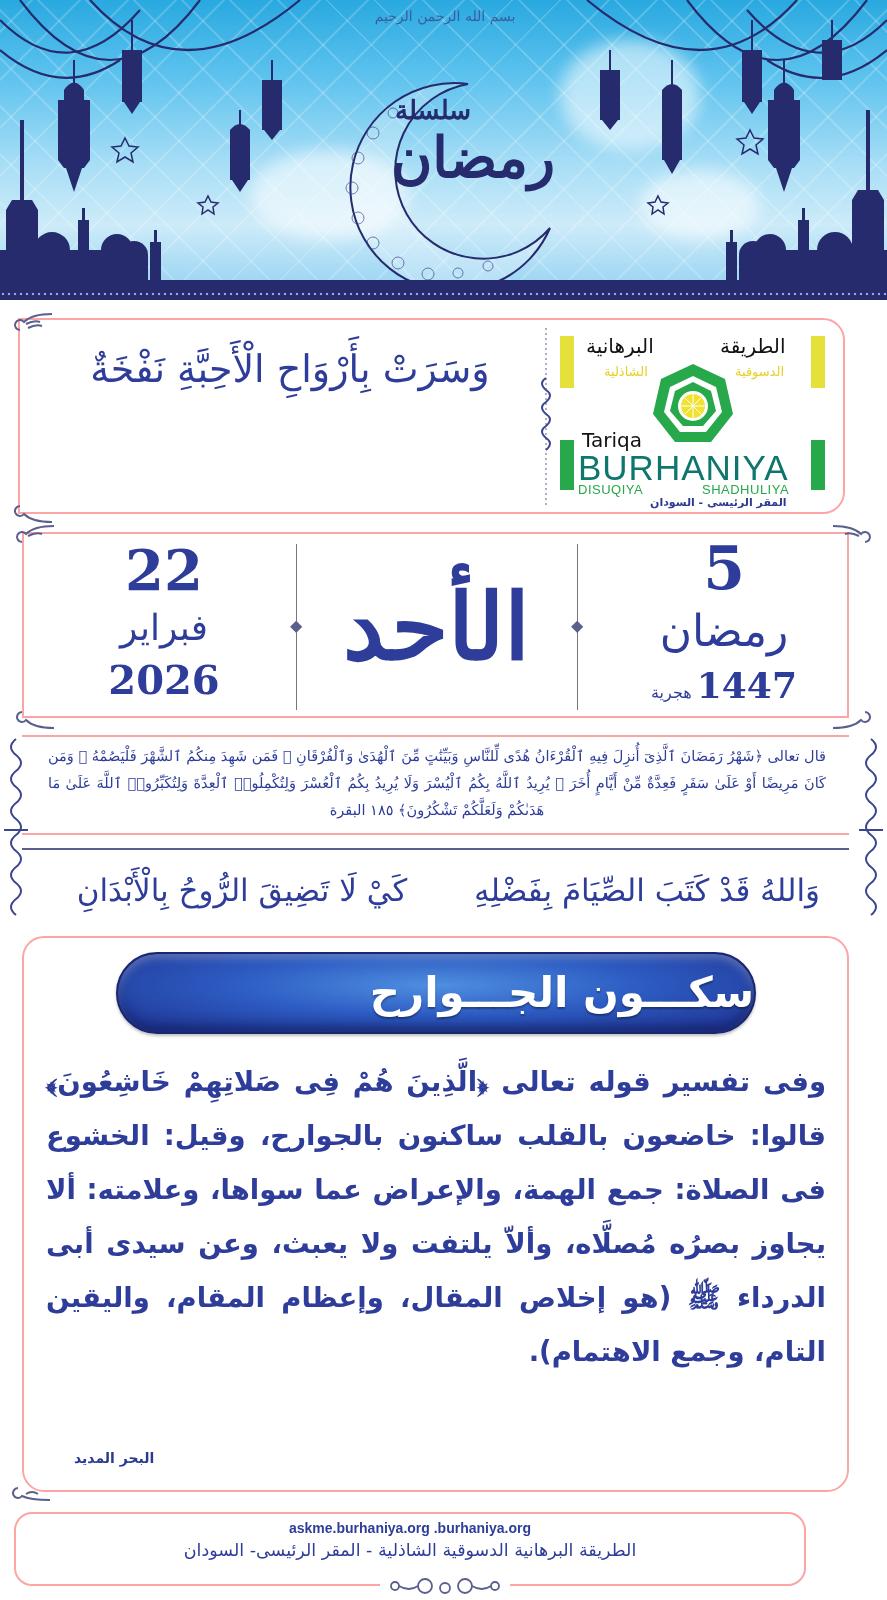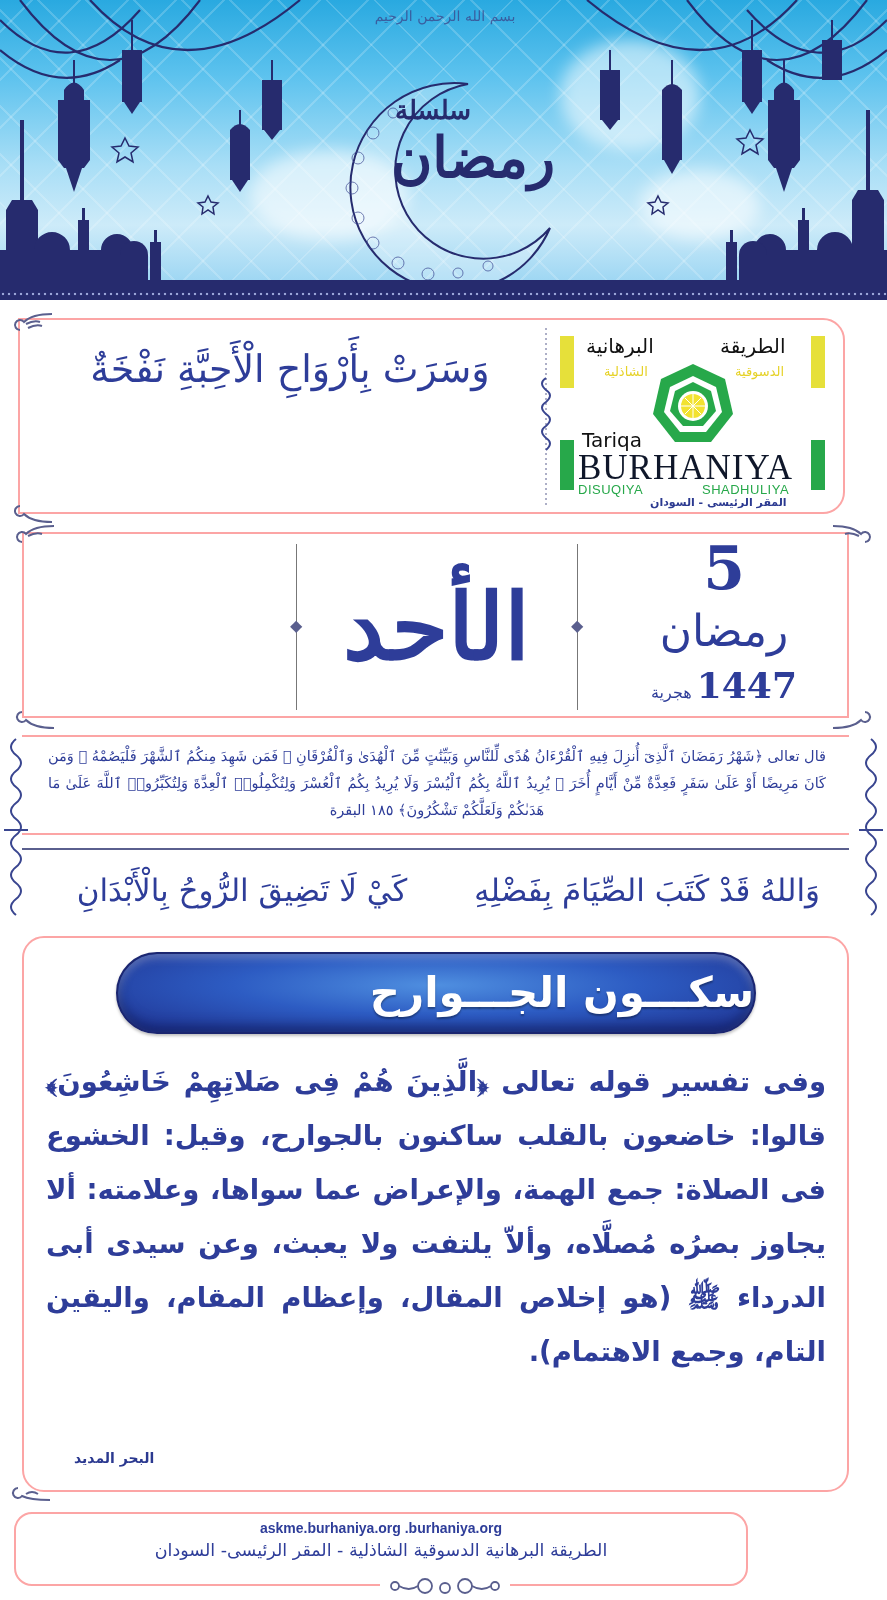--- a/index.html
+++ b/index.html
@@ -49,21 +49,21 @@
   .poem-text {
     position: absolute; left: 20px; top: 10px; width: 500px; direction: rtl; text-align: center;
     font-family: "DejaVu Serif", serif; font-size: 38px; line-height: 78px; color: #2e3d99;
   }
   .divider-ornament { position: absolute; left: 516px; top: 8px; width: 20px; height: 180px; }
   .logo { position: absolute; left: 530px; top: 6px; width: 285px; height: 182px; }
   .logo .bar { position: absolute; width: 14px; }
   .logo .ar-top { position: absolute; top: 8px; font-family: "DejaVu Sans", sans-serif; font-size: 20px; color: #111; direction: rtl; }
   .logo .ar-yellow { position: absolute; top: 38px; font-size: 13px; color: #e6d228; direction: rtl; }
   .logo .tariqa { position: absolute; left: 32px; top: 102px; font-size: 20px; color: #111; }
-  .logo .burhaniya { position: absolute; left: 28px; top: 122px; font-size: 35px; letter-spacing: 1px; color: #0f172a; font-family: Liberation Serif, serif; }
+  .logo .burhaniya { position: absolute; left: 28px; top: 122px; font-size: 35px; letter-spacing: 1px; color: #0f766e; font-family: Liberation Sans, sans-serif; }
   .logo .sub { position: absolute; top: 156px; font-size: 13px; color: #27a84a; font-family: "Liberation Sans", sans-serif; letter-spacing: 0.5px; }
   .logo .hq { position: absolute; left: 100px; top: 170px; font-size: 11px; color: #2b3990; font-weight: bold; direction: rtl; }
 
   
   .sec-date { left: 22px; top: 532px; width: 827px; height: 186px; }
   .date-col { position: absolute; top: 0; height: 186px; text-align: center; }
   .num-big { font-family: "DejaVu Serif", serif; font-weight: bold; color: #2e3d99; }
   .date-sep { position: absolute; top: 10px; width: 1px; height: 166px; background: #777; }
   .calli { font-family: "DejaVu Serif", serif; color: #2e3d99; direction: rtl; }
 
@@ -95,21 +95,21 @@
   .article-body {
     position: absolute; left: 22px; top: 116px; width: 780px; direction: rtl; text-align: justify;
     font-family: "DejaVu Sans", sans-serif; font-weight: bold; font-size: 27.5px; line-height: 54px; color: #2e3d99;
   }
   .source {
     position: absolute; left: 50px; top: 512px; direction: rtl;
     font-family: "DejaVu Sans", sans-serif; font-weight: bold; font-size: 14px; color: #2b3990;
   }
 
   
-  .sec-footer { left: 14px; top: 1512px; width: 734px; height: 74px; border-radius: 18px; }
+  .sec-footer { left: 14px; top: 1512px; width: 792px; height: 74px; border-radius: 18px; }
   .footer-url {
     position: absolute; left: 0; top: 6px; width: 100%; text-align: center;
     font-family: "Liberation Sans", sans-serif; font-weight: bold; font-size: 14px; color: #2e3d99;
   }
   .footer-line {
     position: absolute; left: 0; top: 26px; width: 100%; text-align: center; direction: rtl;
     font-family: "DejaVu Sans", sans-serif; font-weight: normal; font-size: 17.5px; color: #2e3d99;
   }
 </style>
 </head>
@@ -286,20 +286,25 @@
     </g>
   </svg>
 <svg class="corner" style="left:12px;top:500px;" viewBox="0 0 44 28">
     <g fill="none" stroke="#5a5f8e" stroke-width="2">
       <path d="M8 6 a5 5 0 1 0 4 8 q8 8 28 8"></path>
     </g>
   </svg>
 
 <div class="frame sec-date">
 
+  <div class="date-col" style="left:40px;width:200px;">
+    <div class="num-big" style="font-size:56px;line-height:64px;margin-top:4px;">22</div>
+    <div class="calli" style="font-size:36px;line-height:52px;letter-spacing:6px;">فبراير</div>
+    <div class="num-big" style="font-size:40px;line-height:52px;">2026</div>
+  </div>
   <div class="date-sep" style="left:272px;"></div>
   <div style="position:absolute;left:266px;top:82px;color:#5a5f8e;font-size:16px;">◆</div>
 
   <div class="date-col" style="left:280px;width:265px;">
     <div class="calli" style="font-size:92px;line-height:186px;font-weight:bold;letter-spacing:2px;">الأحد</div>
   </div>
 
   <div class="date-sep" style="left:553px;"></div>
   <div style="position:absolute;left:547px;top:82px;color:#5a5f8e;font-size:16px;">◆</div>
 

